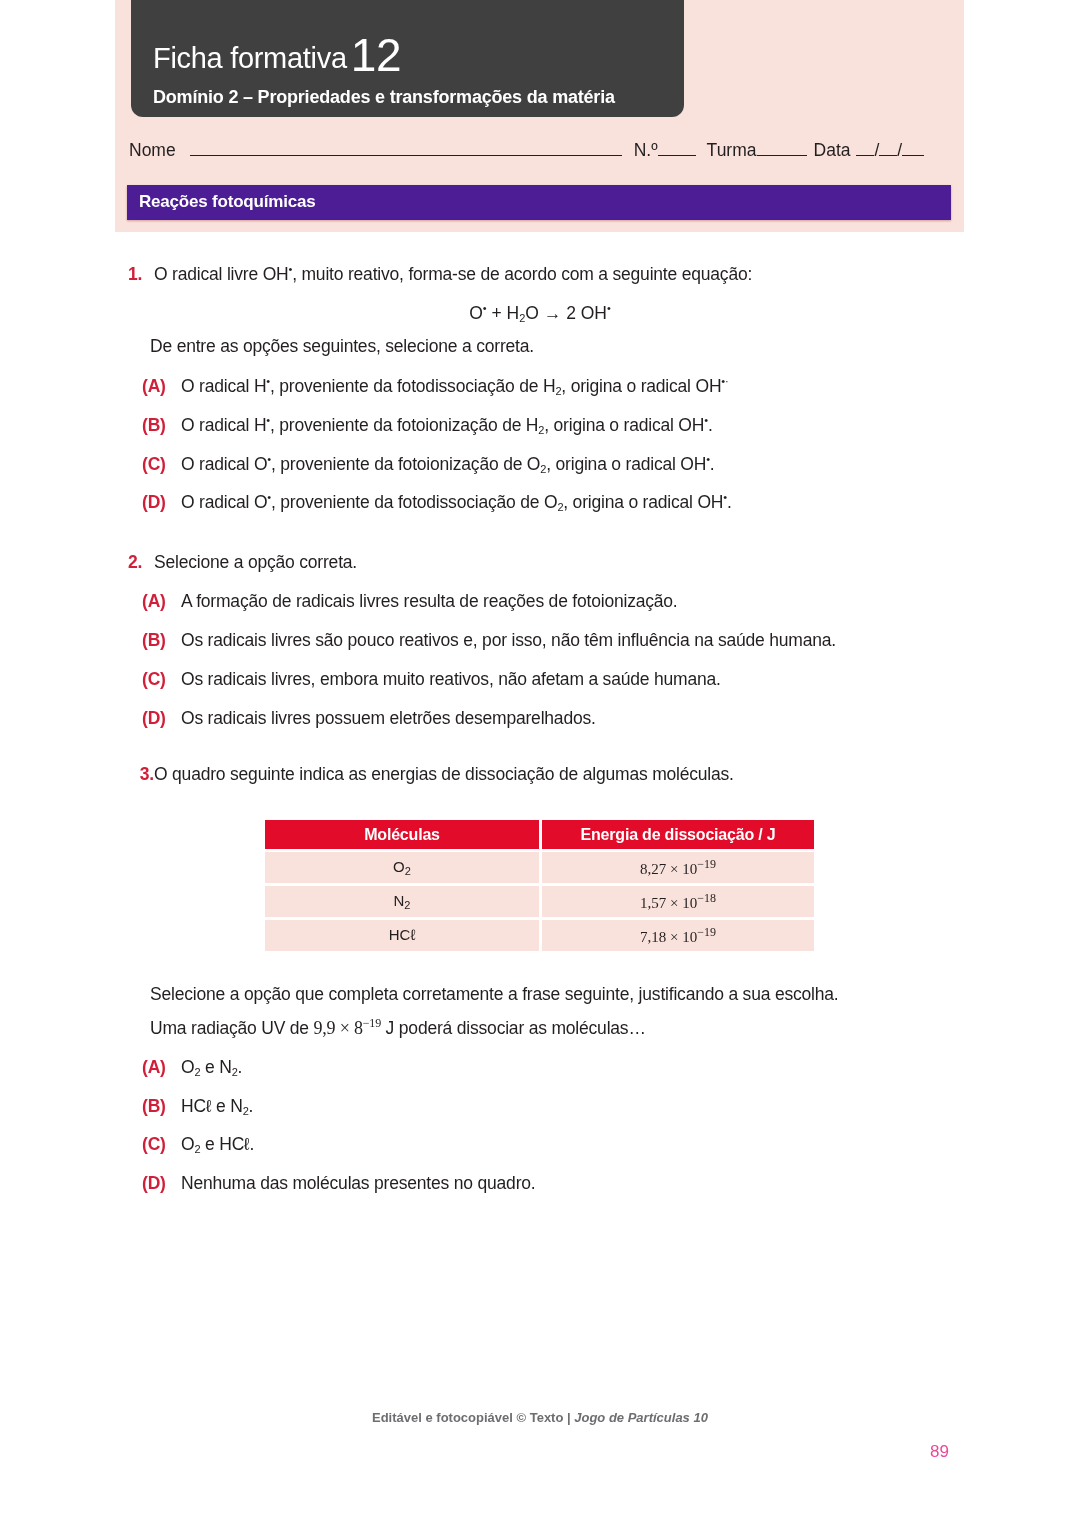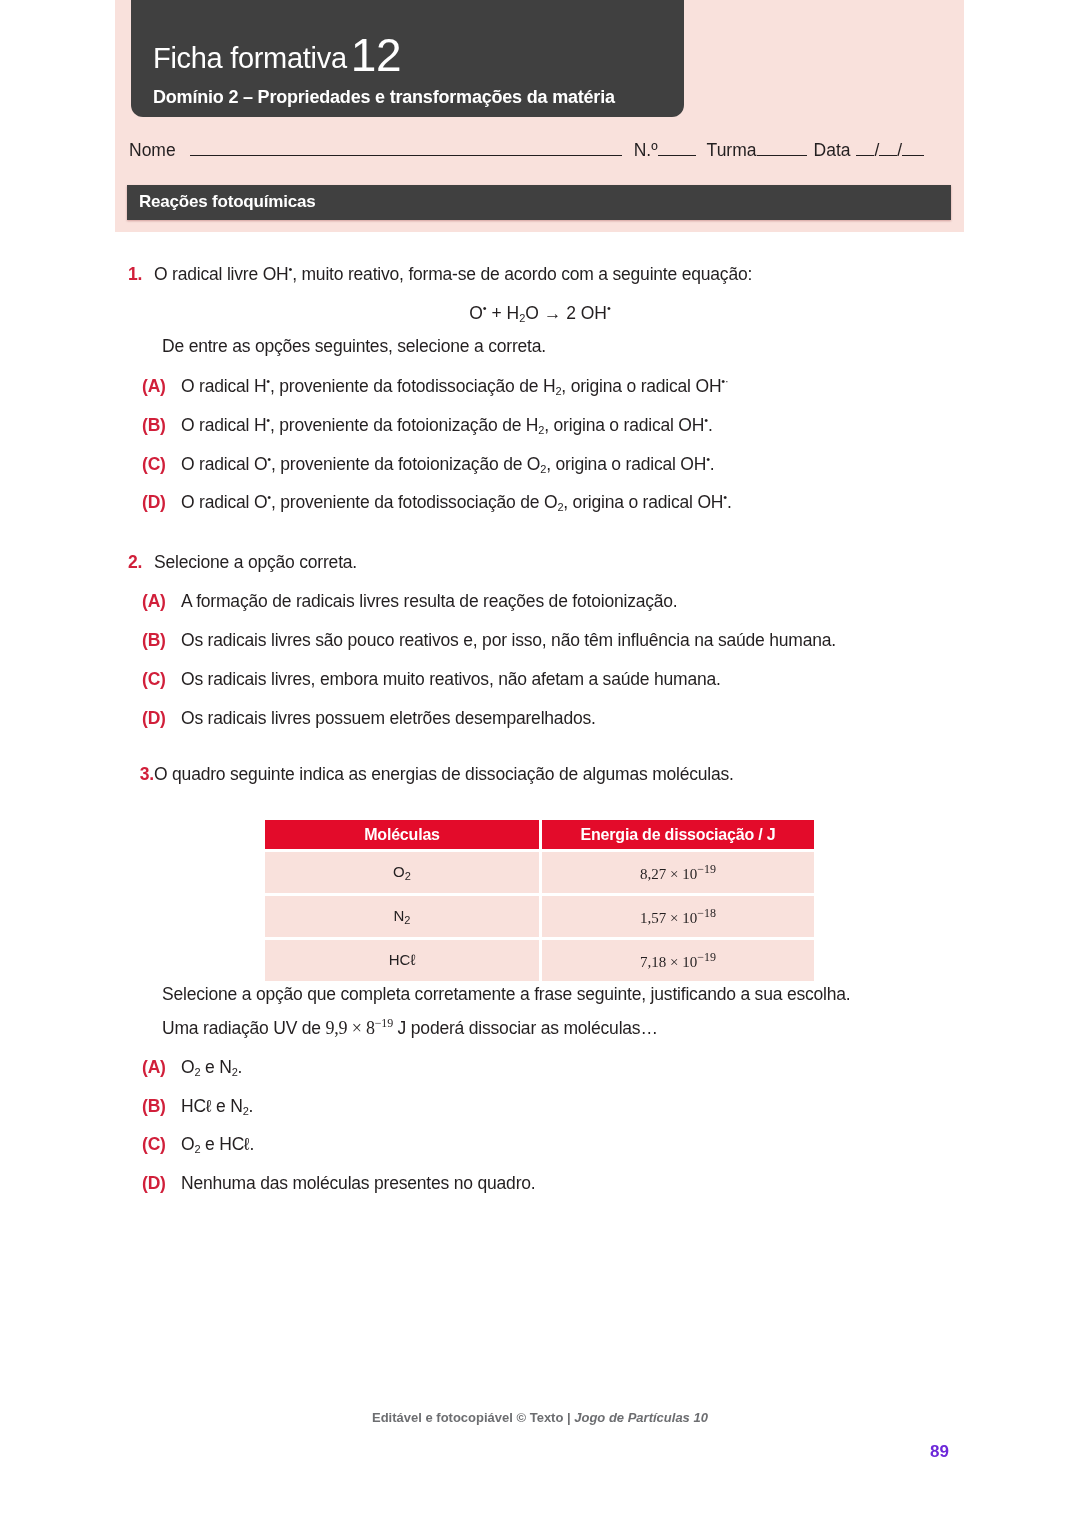--- a/index.html
+++ b/index.html
@@ -25,55 +25,55 @@
     position: absolute; left: 22px; top: 87px; color: #fff;
     font-size: 18px; font-weight: bold; white-space: nowrap; letter-spacing: -0.2px;
   }
   .student-line {
     position: absolute; left: 129px; top: 140px; width: 824px;
     font-size: 17.5px; white-space: nowrap; display: flex; align-items: baseline;
   }
   .student-line .blank { display: inline-block; border-bottom: 1px solid #231f20; height: 14px; }
   .section-bar {
     position: absolute; left: 127px; top: 185px; width: 824px; height: 35px;
-    background: #404040; box-shadow: 0 1px 2px rgba(120,0,0,0.3);
+    background: #4c1d95; box-shadow: 0 1px 2px rgba(120,0,0,0.3);
   }
   .section-bar span {
     position: absolute; left: 12px; top: 7px; color: #fff; font-weight: bold; font-size: 17px;
     letter-spacing: -0.2px;
   }
   .q { position: absolute; left: 128px; font-size: 17.5px; white-space: nowrap; letter-spacing: -0.2px; }
   .q .qn { color: #d11f3a; font-weight: bold; display: inline-block; width: 26px; }
-  .line { position: absolute; left: 162px; font-size: 17.5px; white-space: nowrap; letter-spacing: -0.2px; }
+  .line { position: absolute; left: 150px; font-size: 17.5px; white-space: nowrap; letter-spacing: -0.2px; }
   .opt { position: absolute; left: 142px; font-size: 17.5px; white-space: nowrap; letter-spacing: -0.2px; }
   .opt .ol { color: #d11f3a; font-weight: bold; display: inline-block; width: 39px; }
   .equation { position: absolute; left: 0; width: 1080px; text-align: center; font-size: 17.5px; top: 302px; }
   sub { font-size: 11px; vertical-align: -3px; }
   sup { font-size: 11px; }
   .sci { font-family: "Liberation Serif", "DejaVu Serif", serif; font-size: 18px; }
   .sci sup { font-size: 12px; }
   table.energy {
     position: absolute; left: 262px; top: 817px; width: 555px;
     border-collapse: separate; border-spacing: 3px 3px; margin: 0;
   }
   table.energy th {
     background: #e30b2a; color: #fff; font-weight: bold; font-size: 16px;
     height: 29px; padding: 0; letter-spacing: -0.2px;
   }
   table.energy td {
-    background: #f9e1dc; text-align: center; height: 41px; padding: 0; font-size: 15px;
+    background: #f9e1dc; text-align: center; height: 31px; padding: 0; font-size: 15px;
   }
   table.energy th.c1, table.energy td.c1 { width: 274px; }
   .footer {
     position: absolute; left: 372px; top: 1410px; font-size: 13px; color: #6d6e71;
     font-weight: bold; white-space: nowrap;
   }
   .footer i { font-style: italic; }
   .page-num {
-    position: absolute; left: 930px; top: 1442px; font-size: 17px; font-weight: bold; color: #6d28d9;
+    position: absolute; left: 930px; top: 1442px; font-size: 17px; font-weight: normal; color: #ec4899;
   }
 </style>
 </head>
 <body>
 
 <div class="header-bg"></div>
 <div class="title-card">
   <div class="title-main">
     <span>Ficha formativa</span><span class="num">12</span>
   </div>

